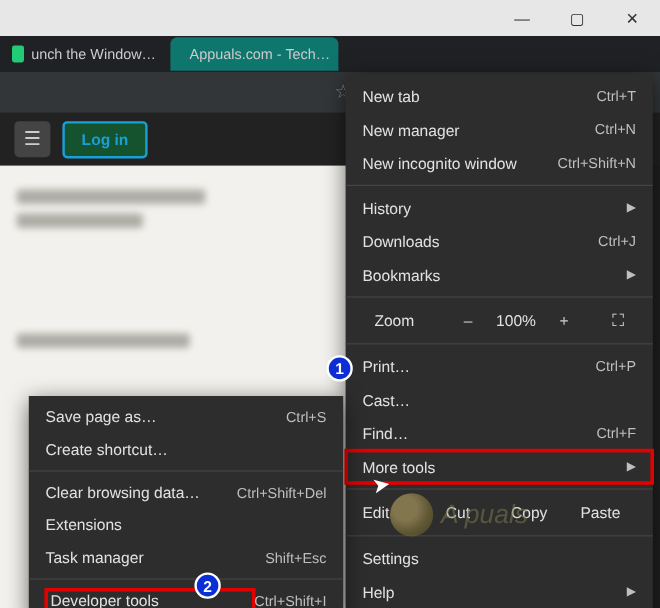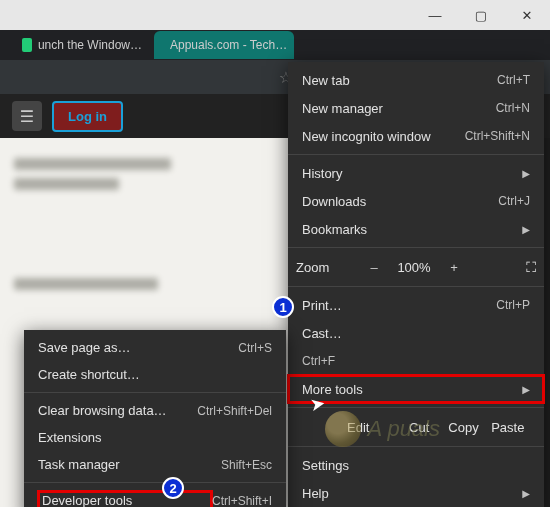--- a/index.html
+++ b/index.html
@@ -10,51 +10,51 @@
   .titlebar .win-btn { width: 46px; height: 30px; display: flex; align-items: center; justify-content: center; font-size: 13px; color: #333; }
 
   
   .toolbar { height: 34px; background: #323639; display: flex; align-items: center; justify-content: flex-end; padding: 0 6px; gap: 6px; }
   .ext-icon { width: 20px; height: 20px; border-radius: 3px; display: flex; align-items: center; justify-content: center; font-size: 11px; font-weight: bold; color: #fff; }
   .star { color: #888; font-size: 16px; margin-right: 2px;}
   .avatar { width: 24px; height: 24px; border-radius: 50%; background: linear-gradient(135deg,#8a6d3b,#4a3); }
   .menu-dots { width: 24px; height: 24px; display:flex; align-items:center; justify-content:center; color:#ccc; font-size:18px;}
 
   
-  .tabstrip { height: 30px; background: #202124; display: flex; align-items: center; padding-left: 12px; color: #ccc; font-size: 12px; gap: 2px;}
+  .tabstrip { height: 30px; background: #202124; display: flex; align-items: center; padding-left: 0; color: #ccc; font-size: 12px; gap: 2px;}
   .tab { padding: 0 10px; height: 28px; display:flex; align-items:center; gap:6px; max-width: 140px; overflow:hidden; white-space:nowrap;}
   .tab.active { background:#0f766e; border-radius:6px 6px 0 0;}
   .favicon { width:14px; height:14px; border-radius:2px; display:inline-block;}
 
   
   .page-header { height: 44px; background:#222; display:flex; align-items:center; padding:0 12px; gap:10px;}
   .hamburger { width:30px; height:30px; background:#444; border-radius:4px; display:flex; align-items:center; justify-content:center; color:#ccc; font-size:16px;}
   .btn { padding:6px 14px; border-radius:4px; font-size:13px; font-weight:600; border:none;}
-  .btn-login { background:#7f1d1d; color:#1aa0d8; border:2px solid #1aa0d8;}
+  .btn-login { background:#14532d; color:#1aa0d8; border:2px solid #1aa0d8;}
   .btn-signup { background:#1aa0d8; color:#fff;}
 
   
   .page-body { position:absolute; left:0; top:138px; right:260px; bottom:0; background:#f2f1ed; padding:20px 14px; }
   .blur-line { height:12px; background:#5a5a4f; border-radius:2px; margin-bottom:8px; filter:blur(3px); opacity:.45;}
   .blur-line.w1{width:60%;} .blur-line.w2{width:40%;} .blur-line.w3{width:55%;}
 
   
   .chrome-menu { position:absolute; top:62px; right:6px; width:256px; background:#2d2d2d; color:#e2e2e2; font-size:13px; box-shadow:0 4px 18px rgba(0,0,0,.6); padding:4px 0;}
   .menu-row { display:flex; align-items:center; justify-content:flex-start; padding:5px 14px; height:28px; position:relative;}
   .menu-row .label { flex:1; }
   .menu-row .shortcut { color:#bfbfbf; font-size:12px; }
   .menu-row .chev { color:#bfbfbf; font-size:10px; margin-left:8px;}
   .menu-sep { height:1px; background:#444; margin:4px 0;}
-  .zoom-row { display:flex; align-items:center; padding:5px 8px; height:30px; gap:8px;}
+  .zoom-row { display:flex; align-items:center; padding:5px 24px; height:30px; gap:8px;}
   .zoom-row .zlabel{ flex:0 0 60px;}
   .zoom-row .zbtn{ width:20px; text-align:center; color:#ccc;}
   .zoom-row .zval{ width:44px; text-align:center;}
   .zoom-row .full{ margin-left:auto; font-size:14px;}
   .edit-row { display:flex; align-items:center; padding:5px 14px; height:30px;}
-  .edit-row .elabel{ flex:0 0 50px;margin-left:45px;}
+  .edit-row .elabel{ flex:0 0 50px;}
   .edit-row .ebtn{ flex:1; text-align:center; color:#e2e2e2;}
 
   .highlight-red { outline:3px solid #e20000; outline-offset:-2px;}
 
   .num-badge { position:absolute; width:22px; height:22px; border-radius:50%; background:#0b2fd4; border:2px solid #fff; color:#fff; font-size:13px; font-weight:bold; display:flex; align-items:center; justify-content:center; z-index:50;}
 
   
   .submenu { position:absolute; left:24px; top:330px; width:262px; background:#2d2d2d; color:#e2e2e2; font-size:13px; box-shadow:0 4px 18px rgba(0,0,0,.6); padding:4px 0; z-index:40;}
   .submenu .menu-row{ padding:5px 14px; height:27px;}
   .submenu .shortcut{ font-size:12px;}
@@ -152,20 +152,21 @@
   </div>
   <div class="menu-sep"></div>
   <div class="menu-row">
     <span class="label">Print…</span>
     <span class="shortcut">Ctrl+P</span>
   </div>
   <div class="menu-row">
     <span class="label">Cast…</span>
   </div>
   <div class="menu-row">
+    <span class="label">Find…</span>
     <span class="shortcut">Ctrl+F</span>
   </div>
   <div class="menu-row highlight-red">
     <span class="label">More tools</span>
     <span class="chev">▶</span>
   </div>
   <div class="menu-sep"></div>
   <div class="edit-row">
     <span class="elabel">Edit</span>
     <span class="ebtn">Cut</span>

